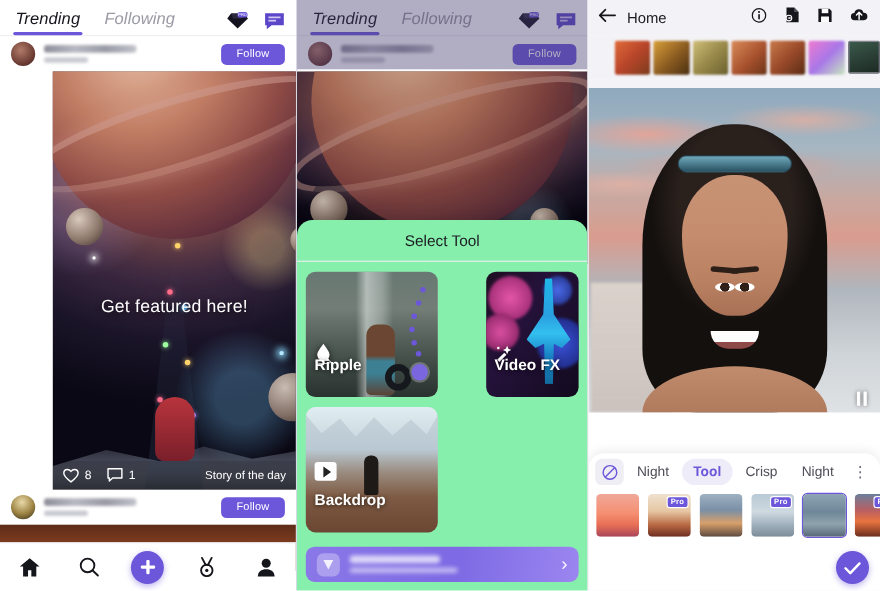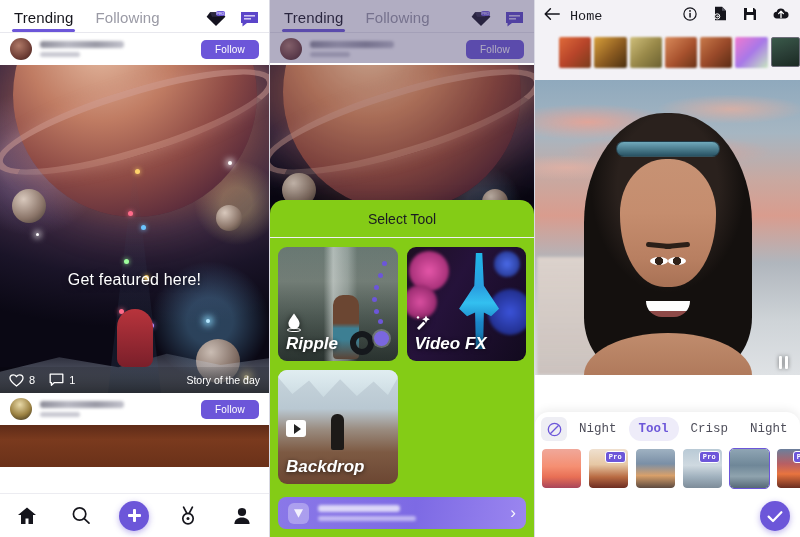--- a/index.html
+++ b/index.html
@@ -7,30 +7,30 @@
     width: 800px; height: 537px;
     font-family: "Liberation Sans", sans-serif;
     background: #ffffff; overflow: hidden;
   }
   .collage { display: flex; width: 800px; height: 537px; }
 
   
   .panel { position: relative; height: 537px; overflow: hidden; background: #fff; }
   .panel-1 { width: 270px; border-right: 1px solid #d9d9e3; }
   .panel-2 { width: 265px; border-right: 1px solid #d9d9e3; }
-  .panel-3 { width: 265px; font-family: Liberation Mono, monospace; }
+  .panel-3 { width: 265px; }
 
   
   .tabbar {
     height: 32px; display: flex; align-items: flex-end;
     background: #fff; padding: 0 10px 0 14px; position: relative;
   }
   .tab {
     font-size: 15px; color: #9a9aa5; padding-bottom: 6px; margin-right: 22px;
-    position: relative; letter-spacing: .1px;
+    position: relative; letter-spacing: .1px; font-style: italic;
   }
   .tab.active { color: #15151c; font-weight: 500; }
   .tab.active::after {
     content: ""; position: absolute; left: -2px; right: -2px; bottom: 0;
     height: 3px; background: #6c56d9; border-radius: 2px;
   }
   .tabbar-spacer { flex: 1; }
   .tab-icon { padding-bottom: 5px; margin-left: 14px; display: flex; align-items: center; }
 
   .tabbar-rule { height: 1px; background: #e8e8ee; }
@@ -59,26 +59,27 @@
     background: #c9c9d2; filter: blur(1.4px);
   }
   .follow-btn {
     background: #6c56d9; color: #fff; font-size: 10px; font-weight: 500;
     padding: 4px 14px; border-radius: 5px; border: none;
     filter: blur(.35px); letter-spacing: .2px;
   }
 
   
   .hero {
-    position: relative; height: 328px; overflow: hidden;
+    position: relative; height: 380px; overflow: hidden;
     background:
       radial-gradient(circle at 78% 78%, rgba(120,200,255,.30) 0 7%, transparent 18%),
       radial-gradient(circle at 88% 42%, rgba(255,230,140,.30) 0 5%, transparent 14%),
       radial-gradient(circle at 12% 30%, rgba(180,160,220,.25) 0 9%, transparent 22%),
       radial-gradient(ellipse 125% 62% at 50% 18%, #8d5a4e 0%, #6b3f42 26%, #3b2840 52%, #1a1428 75%, #0a0814 100%);
+    margin-left: 48px;
   }
   .planet-big {
     position: absolute; left: 50%; top: -92px; transform: translateX(-50%);
     width: 244px; height: 244px; border-radius: 50%;
     background: radial-gradient(circle at 36% 30%, #e4b9a0, #c07c63 32%, #8d4a45 58%, #54283a 82%, #2c1628);
     box-shadow: 0 0 46px rgba(200,120,100,.35);
   }
   .ring {
     position: absolute; left: 50%; top: 24px; transform: translateX(-50%) rotate(-17deg);
     width: 290px; height: 66px; border-radius: 50%;
@@ -173,38 +174,38 @@
       radial-gradient(ellipse 130% 66% at 50% 14%, #8a584d 0%, #673d40 26%, #392740 52%, #191327 76%, #0a0814 100%);
     filter: brightness(.88);
   }
   .p2-hero .planet-big { top: -92px; width: 238px; height: 238px; }
   .dim {
     position: absolute; left: 0; right: 0; top: 0; height: 63px;
     background: rgba(70,60,110,.42); pointer-events: none;
   }
   .sheet {
     position: absolute; left: 0; right: 0; top: 200px; bottom: 0;
-    background: #84cc16; border-radius: 14px 14px 0 0;
+    background: #86efac; border-radius: 14px 14px 0 0;
     box-shadow: 0 -3px 14px rgba(0,0,0,.10);
   }
   .sheet-title {
     text-align: center; font-size: 14px; color: #1b1b22; padding: 11px 0 10px;
     border-bottom: 1px solid #eeeef3;
   }
   .tool-grid {
     display: grid; grid-template-columns: 1fr 1fr; gap: 9px;
     padding: 9px 8px 0 8px;
   }
   .tool-card {
     position: relative; height: 114px; border-radius: 9px; overflow: hidden;
     display: flex; align-items: flex-end;
   }
   .tool-label {
-    position: relative; z-index: 3; color: #fff; font-size: 17px; font-weight: 600;
-    padding: 0 0 7px 8px; text-shadow: 0 1px 4px rgba(0,0,0,.65); font-style: italic;
+    position: relative; z-index: 3; color: #fff; font-size: 14px; font-weight: 600;
+    padding: 0 0 22px 8px; text-shadow: 0 1px 4px rgba(0,0,0,.65);
   }
   .tool-icon {
     position: absolute; z-index: 3; left: 8px; bottom: 25px;
     color: #fff; filter: drop-shadow(0 1px 3px rgba(0,0,0,.7));
   }
   .card-ripple {
     background: linear-gradient(to bottom, #7e8c88 0%, #9aa39c 30%, #6f7a74 62%, #3f4744 100%);
   }
   .card-ripple::before {
     content: ""; position: absolute; inset: 0;
@@ -234,21 +235,21 @@
   .fish-fin {
     position: absolute; z-index: 2; right: 2px; top: 18%; width: 52px; height: 50px;
     background: radial-gradient(ellipse at 20% 50%, rgba(250,160,90,.85) 0 30%, rgba(120,150,230,.55) 60%, rgba(80,110,200,0) 84%);
     transform: rotate(14deg);
   }
   .ov-circle {
     position: absolute; z-index: 4; left: 7px; bottom: 38px; width: 17px; height: 17px;
     border-radius: 50%; background: #fff;
   }
   .ov-dot { position: absolute; z-index: 4; border-radius: 50%; background: #6c56d9; }
-  .card-videofx { background: linear-gradient(120deg, #1d0f22 0%, #25123a 38%, #120a1e 100%); }
+  .card-videofx { background: linear-gradient(120deg, #1d0f22 0%, #25123a 38%, #120a1e 100%); margin-left: 35px; }
   .pompom {
     position: absolute; border-radius: 50%; filter: blur(1.5px);
   }
   .dancer {
     position: absolute; z-index: 2; left: 44%; top: 6px; width: 40px; height: 96px;
     background: linear-gradient(to bottom, #1fb6e8 0%, #2a9fe0 36%, #33c0f0 52%, #1a86c8 72%, #116b9e 100%);
     clip-path: polygon(42% 0%, 58% 0%, 62% 34%, 100% 58%, 80% 66%, 62% 62%, 60% 100%, 42% 100%, 40% 62%, 20% 66%, 0% 58%, 38% 34%);
   }
   .card-backdrop {
     background: linear-gradient(to bottom, #c9d6dd 0%, #b9c8d2 34%, #9a8c80 52%, #7d5a43 72%, #6b4632 100%);

